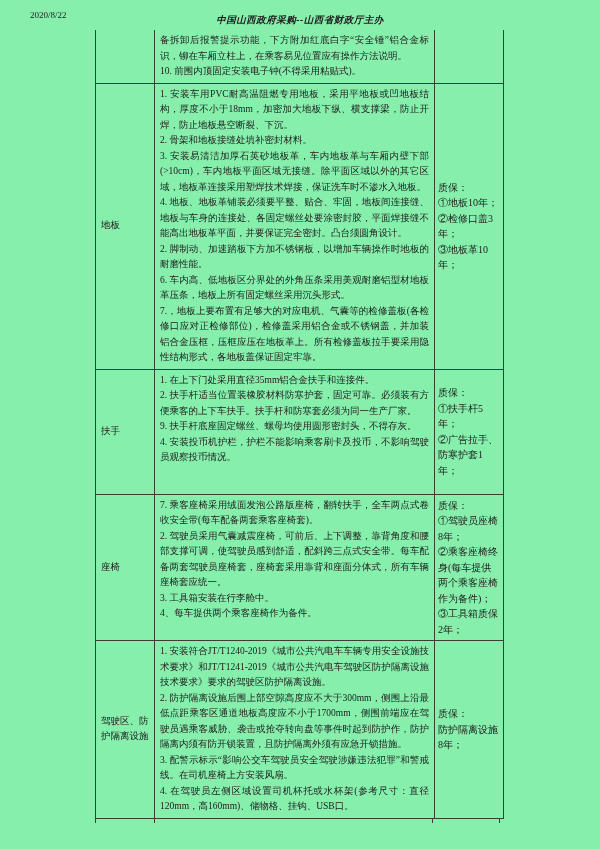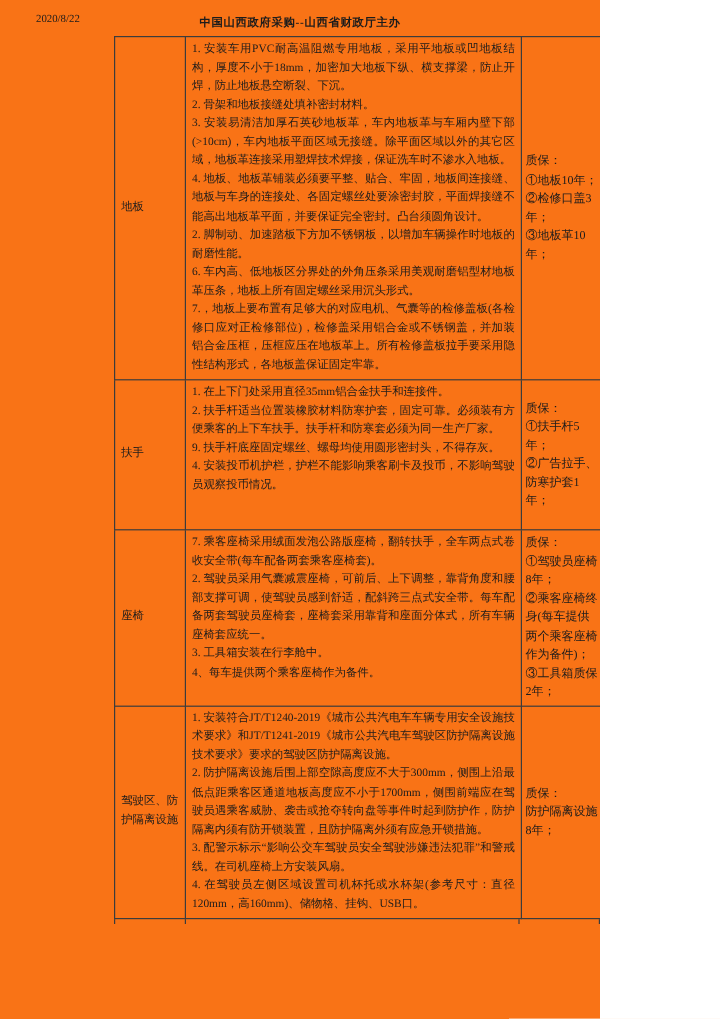--- a/index.html
+++ b/index.html
@@ -1,26 +1,26 @@
 <!DOCTYPE html>
 <html><head>
 <meta charset="utf-8">
 <style>
   html,body{margin:0;padding:0;background:#ffffff;}
   .page{
     position:relative;
-    width:500px;height:849px;
-    background:#f97316;
+    width:600px;height:849px;
+    background:#86efac;
     color:#1c1c1c;
     font-family:"Liberation Serif","DejaVu Serif",serif;
     overflow:hidden;
   }
   .header{position:absolute;top:9px;left:0;width:100%;text-align:center;}
   .header .date{position:absolute;left:30px;top:1px;font-size:9px;}
-  .header .title{font-weight:bold;font-size:9.5px;letter-spacing:0.5px;}
+  .header .title{font-weight:bold;font-size:9.5px;letter-spacing:0.5px;font-style:italic;}
 
   table.spec{
     border-collapse:collapse;
     table-layout:fixed;
     width:405px;
     margin:30px 0 0 95px;
   }
   td{
     border:1px solid #3c3c3c;
     vertical-align:top;
@@ -59,20 +59,28 @@
   </div>
 
   <table class="spec">
     <colgroup>
       <col style="width:59px">
         <col style="width:280px">
         <col style="width:69px">
     </colgroup>
     <tbody>
 
+      <tr class="partial">
+        <td class="label"></td>
+        <td class="content">
+          <p>备拆卸后报警提示功能，下方附加红底白字“安全锤”铝合金标识，铆在车厢立柱上，在乘客易见位置应有操作方法说明。</p>
+          <p>10. 前围内顶固定安装电子钟(不得采用粘贴式)。</p>
+        </td>
+        <td class="warranty"></td>
+      </tr>
 
       <tr class="floor">
         <td class="label">地板</td>
         <td class="content">
           <p>1. 安装车用PVC耐高温阻燃专用地板，采用平地板或凹地板结构，厚度不小于18mm，加密加大地板下纵、横支撑梁，防止开焊，防止地板悬空断裂、下沉。</p>
           <p>2. 骨架和地板接缝处填补密封材料。</p>
           <p>3. 安装易清洁加厚石英砂地板革，车内地板革与车厢内壁下部(&gt;10cm)，车内地板平面区域无接缝。除平面区域以外的其它区域，地板革连接采用塑焊技术焊接，保证洗车时不渗水入地板。</p>
           <p>4. 地板、地板革铺装必须要平整、贴合、牢固，地板间连接缝、地板与车身的连接处、各固定螺丝处要涂密封胶，平面焊接缝不能高出地板革平面，并要保证完全密封。凸台须圆角设计。</p>
           <p>2. 脚制动、加速踏板下方加不锈钢板，以增加车辆操作时地板的耐磨性能。</p>
           <p>6. 车内高、低地板区分界处的外角压条采用美观耐磨铝型材地板革压条，地板上所有固定螺丝采用沉头形式。</p>

